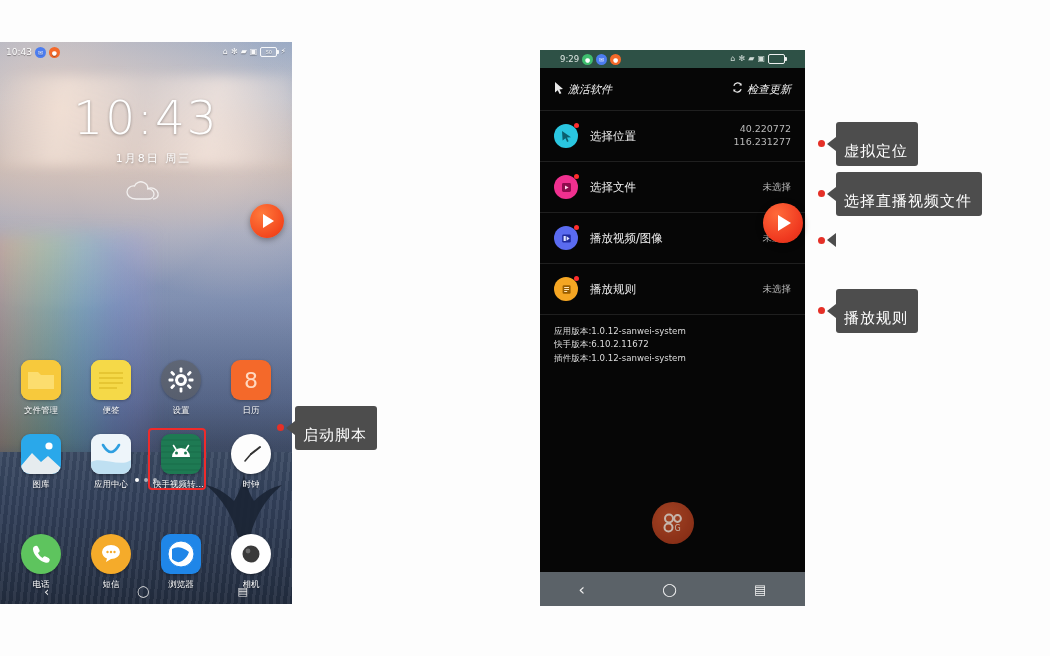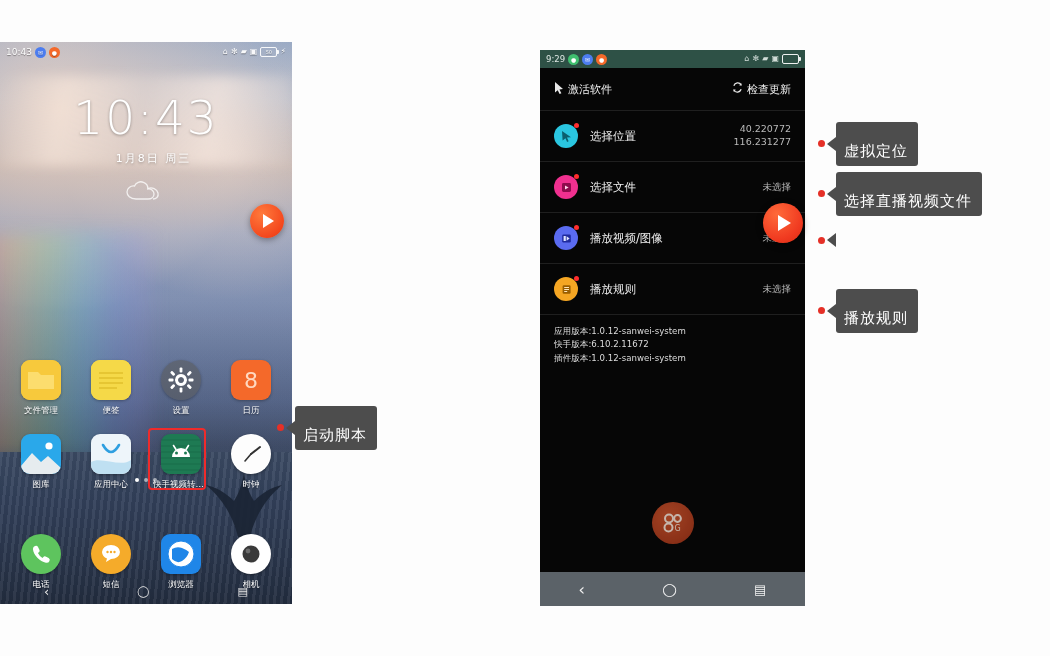--- a/index.html
+++ b/index.html
@@ -112,26 +112,26 @@
      display:flex; align-items:center; justify-content: space-around; color:#e8e8e8; }
 
   
   #phone-right {
     position: absolute; left: 540px; top: 50px;
     width: 265px; height: 556px;
     background: #060606; overflow: hidden;
   }
   .status-bar-right {
     height: 18px; background: #2e5146; display:flex; align-items:center;
-    justify-content: space-between; padding: 0 6px; box-sizing:border-box;
+    justify-content: space-between; padding: 0 20px; box-sizing:border-box;
     color:#dfe8e4; font-size: 8.5px;
   }
   .app-header {
     height: 42px; display:flex; align-items:center; justify-content: space-between;
-    padding: 12px 14px; box-sizing:border-box; color:#f0f0f0; font-size: 11px;
+    padding: 12px 14px; box-sizing:border-box; color:#f0f0f0; font-size: 11px; font-style: italic;
   }
   .hdr-item { display:flex; align-items:center; gap:4px; }
   .list-row {
     height: 51px; display:flex; align-items:center; padding: 0 14px;
     box-sizing:border-box; border-top: 1px solid #1f1f1f; position: relative;
   }
   .row-icon { width: 24px; height: 24px; border-radius: 50%; position: relative;
      display:flex; align-items:center; justify-content:center; flex: 0 0 auto; }
   .row-icon .dot { position:absolute; right:-1px; top:-1px; width:5px; height:5px;
      border-radius:50%; background:#ff2d2d; }

